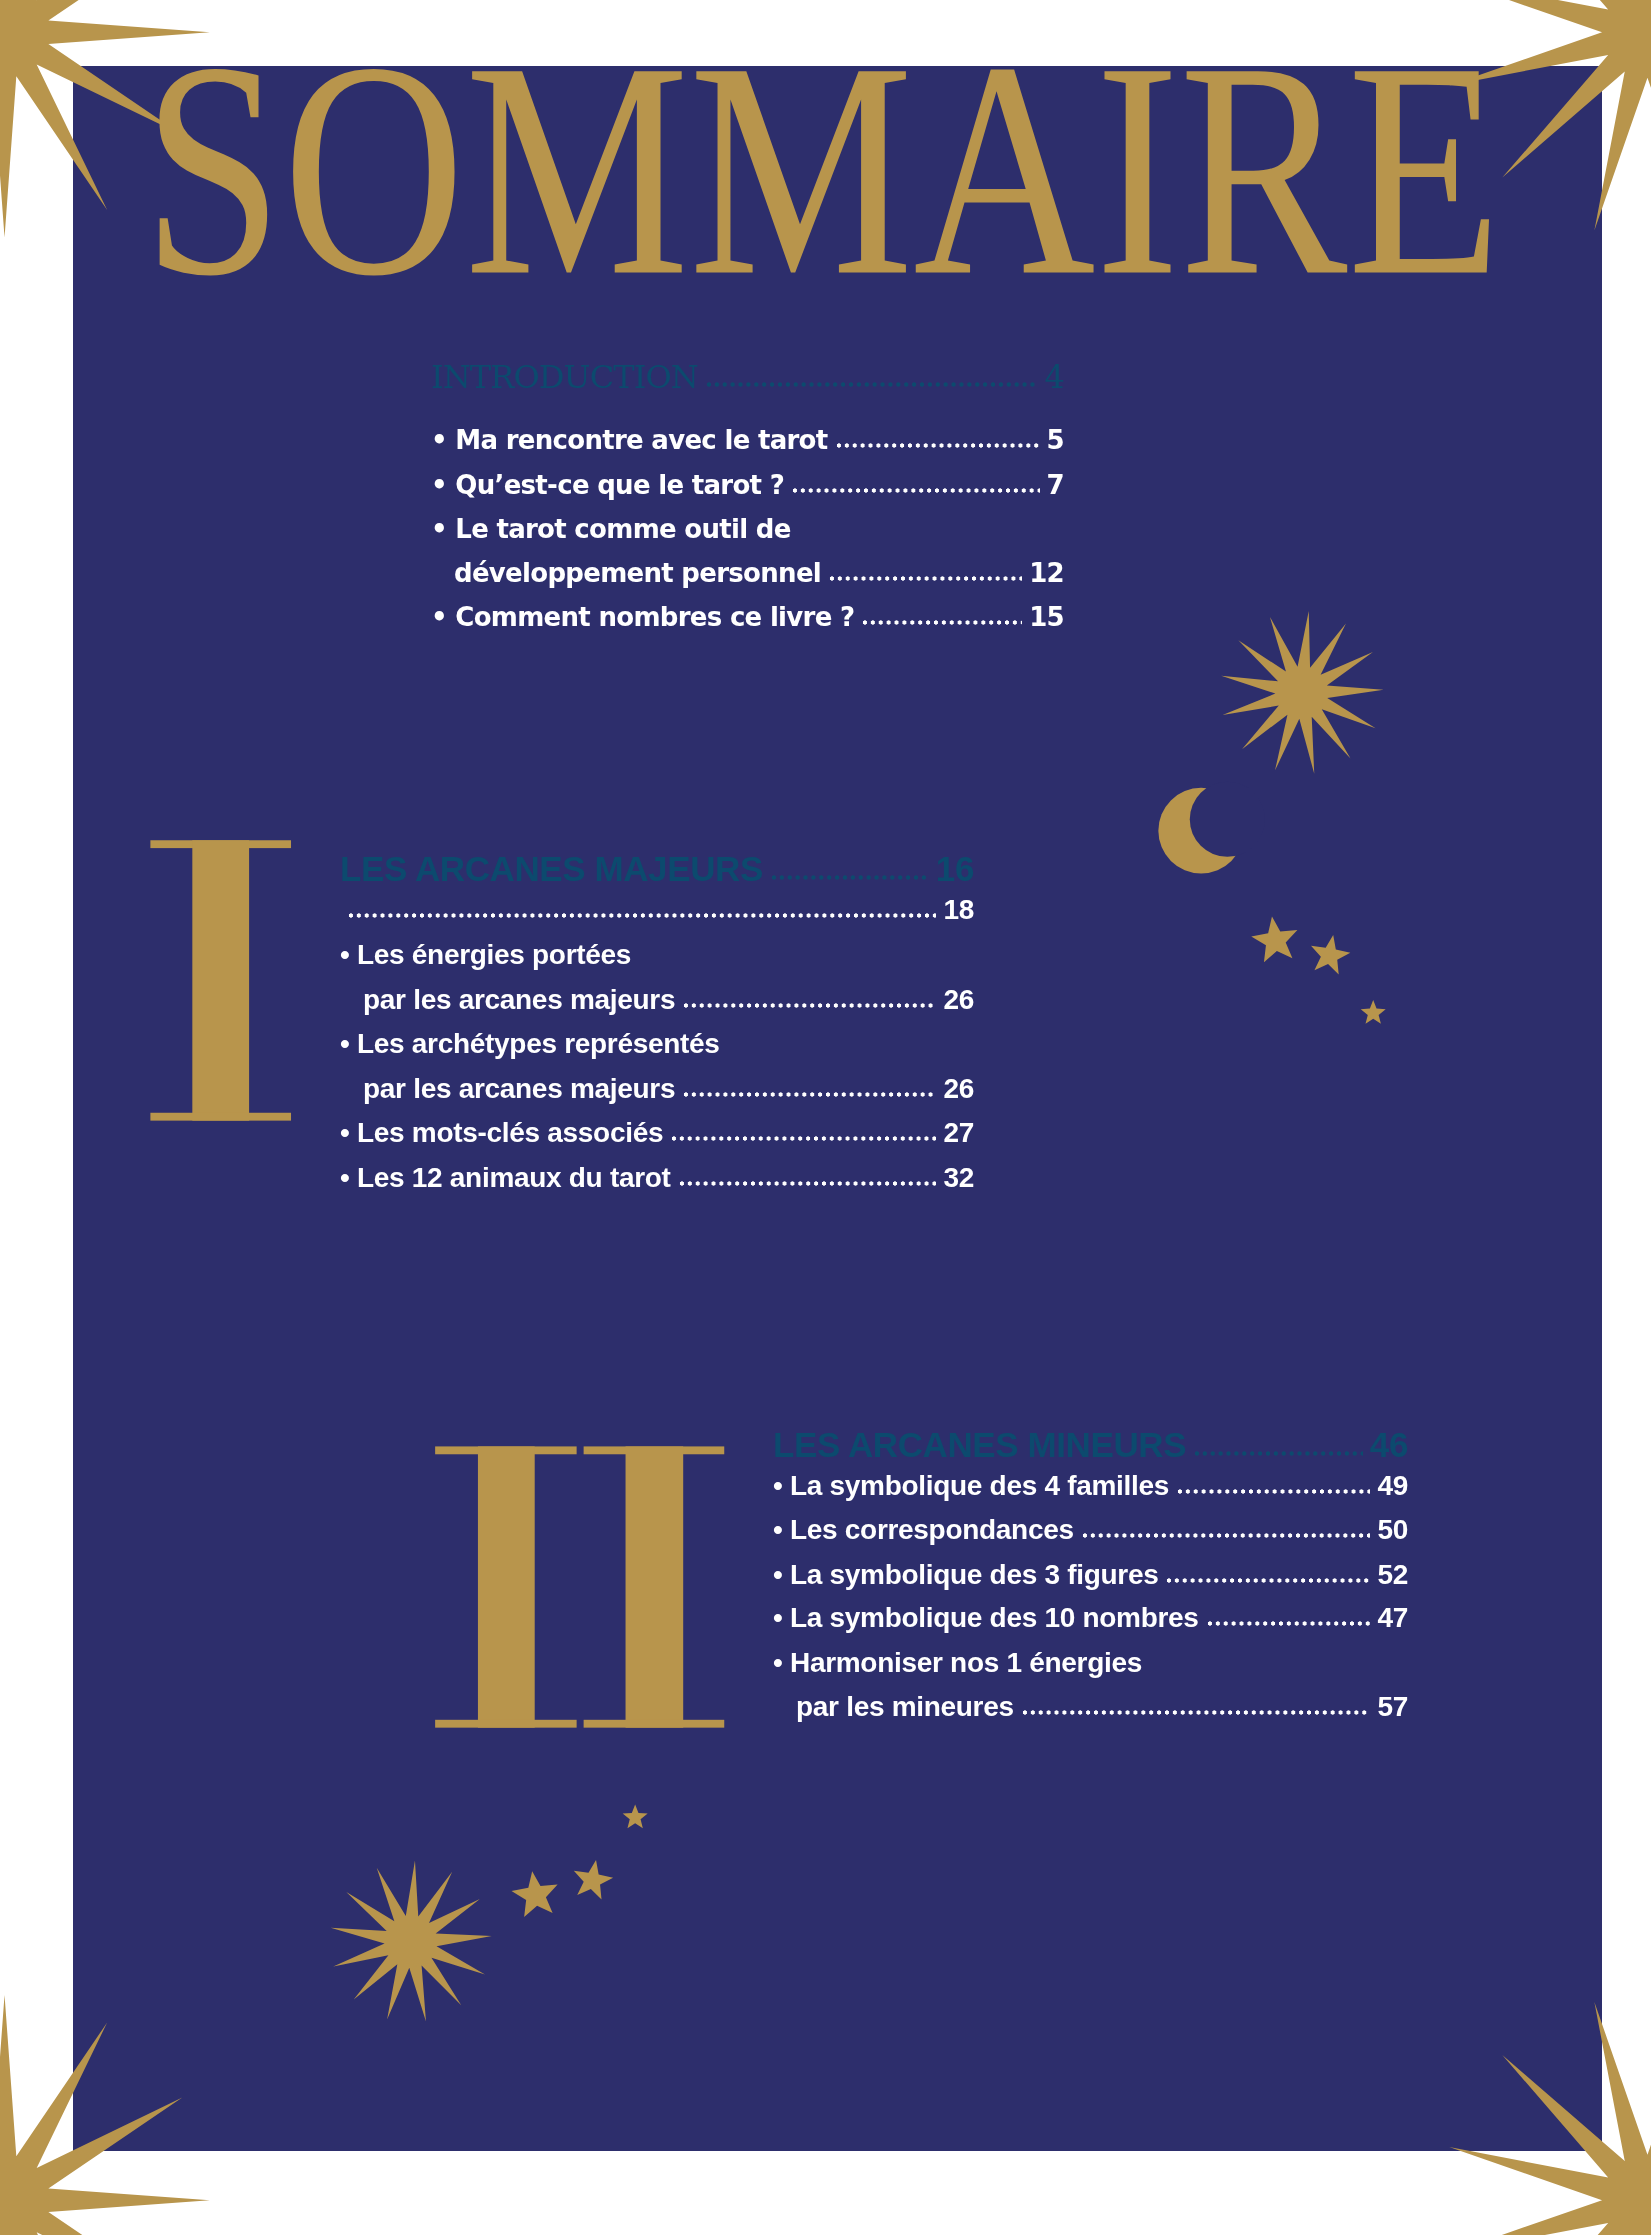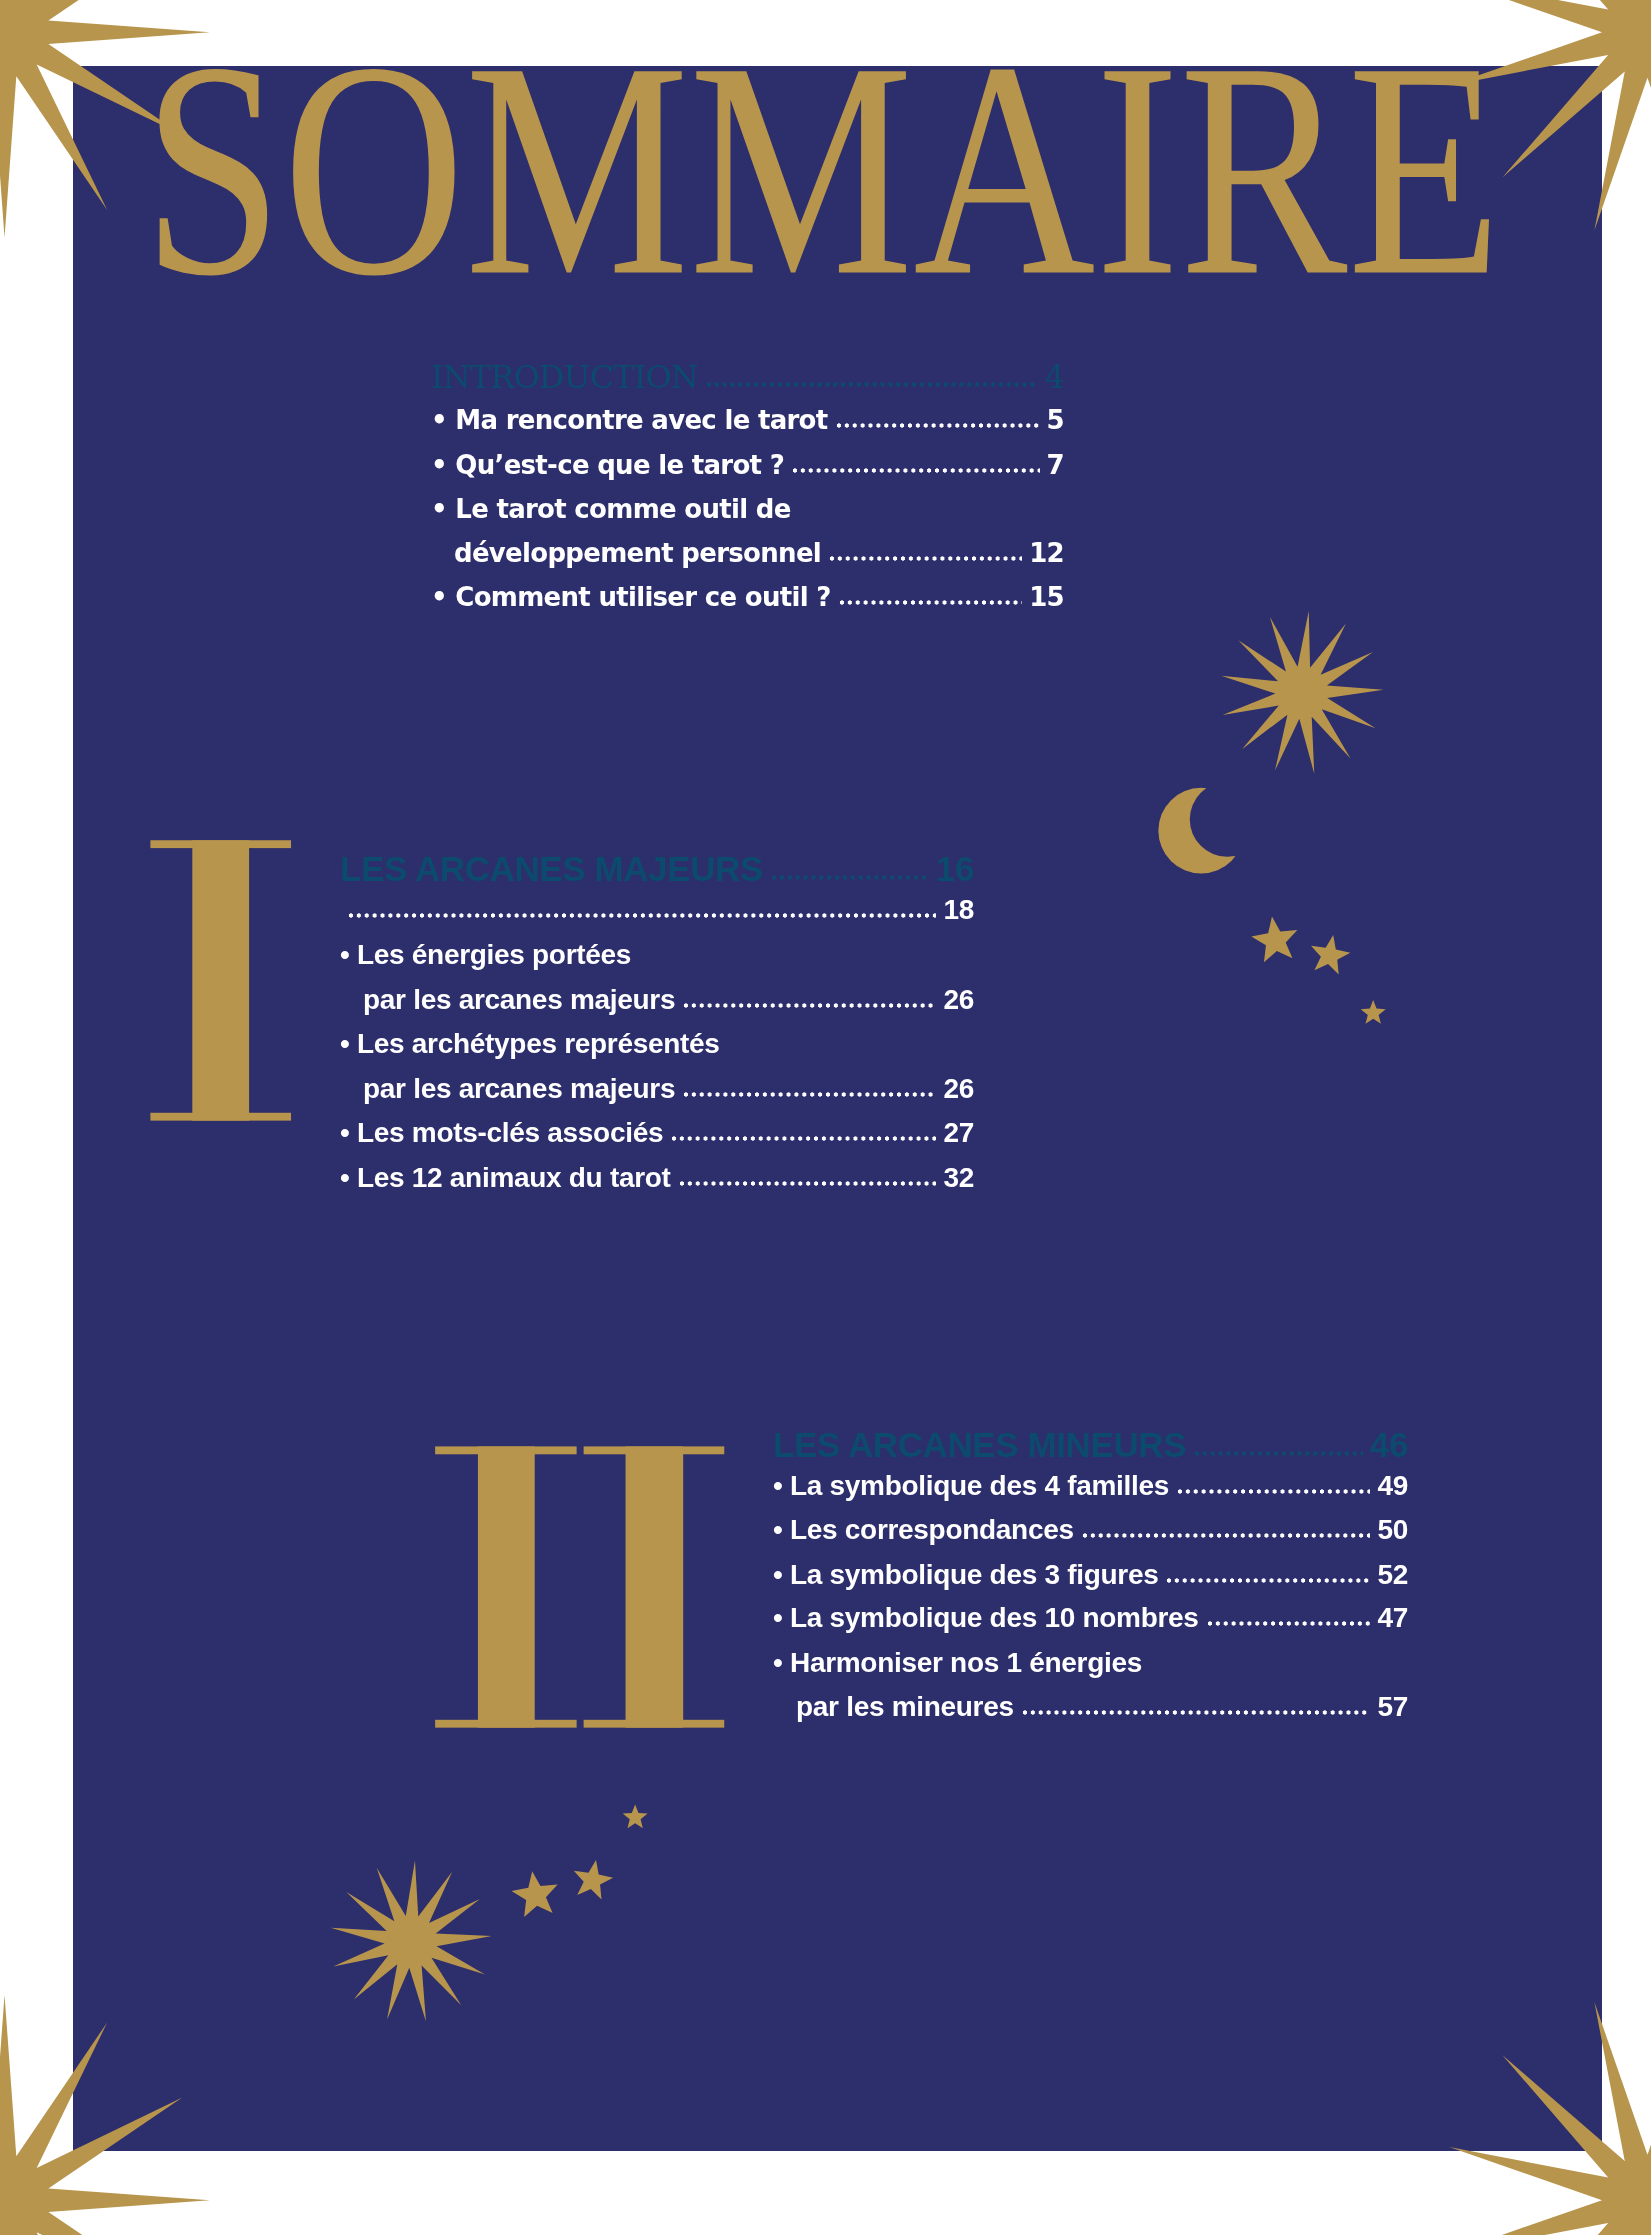--- a/index.html
+++ b/index.html
@@ -23,21 +23,21 @@
   .row .label { flex: 0 0 auto; }
   .row .label.indent { padding-left: 23px; }
   .row .leader {
     flex: 1 1 auto; height: 7px; margin: 0 7px 0 7px;
     background-image: radial-gradient(circle, currentColor 1.9px, transparent 2.4px);
     background-size: 7.9px 7px; background-repeat: repeat-x; background-position: left bottom;
     align-self: baseline;
   }
   .row .page { flex: 0 0 auto; text-align: right; }
   .intro { left: 431px; top: 358px; width: 633px; font-family: "DejaVu Sans", sans-serif; }
-  .intro .row.item { font-size: 26px; letter-spacing: -0.7px; }
+  .intro .row.item { font-size: 26px; letter-spacing: -0.7px; margin-top: 20px; }
   .intro .row.head { font-family: "DejaVu Serif", serif; font-size: 32px; letter-spacing: -0.9px; font-weight: normal; }
   .sec1 { left: 340px; top: 849px; width: 634px; }
   .sec2 { left: 773px; top: 1425px; width: 635px; }
 </style>
 </head>
 <body>
 
 <div id="panel"></div>
 
 <svg class="layer" viewBox="0 0 1891 2560">
@@ -97,21 +97,21 @@
   </div>
   <div class="row item" style="top:136px">
     <span class="label">• Le tarot comme outil de</span>
   </div>
   <div class="row item" style="top:180px">
     <span class="label indent">développement personnel</span>
     <span class="leader"></span>
     <span class="page">12</span>
   </div>
   <div class="row item" style="top:224px">
-    <span class="label">• Comment utiliser ce outil ?</span>
+    <span class="label">• Comment nombres ce livre ?</span>
     <span class="leader"></span>
     <span class="page">15</span>
   </div>
 </div>
 
 <div class="toc sec1">
   <div class="row head" style="top:0px">
     <span class="label">LES ARCANES MAJEURS</span>
     <span class="leader"></span>
     <span class="page">16</span>

